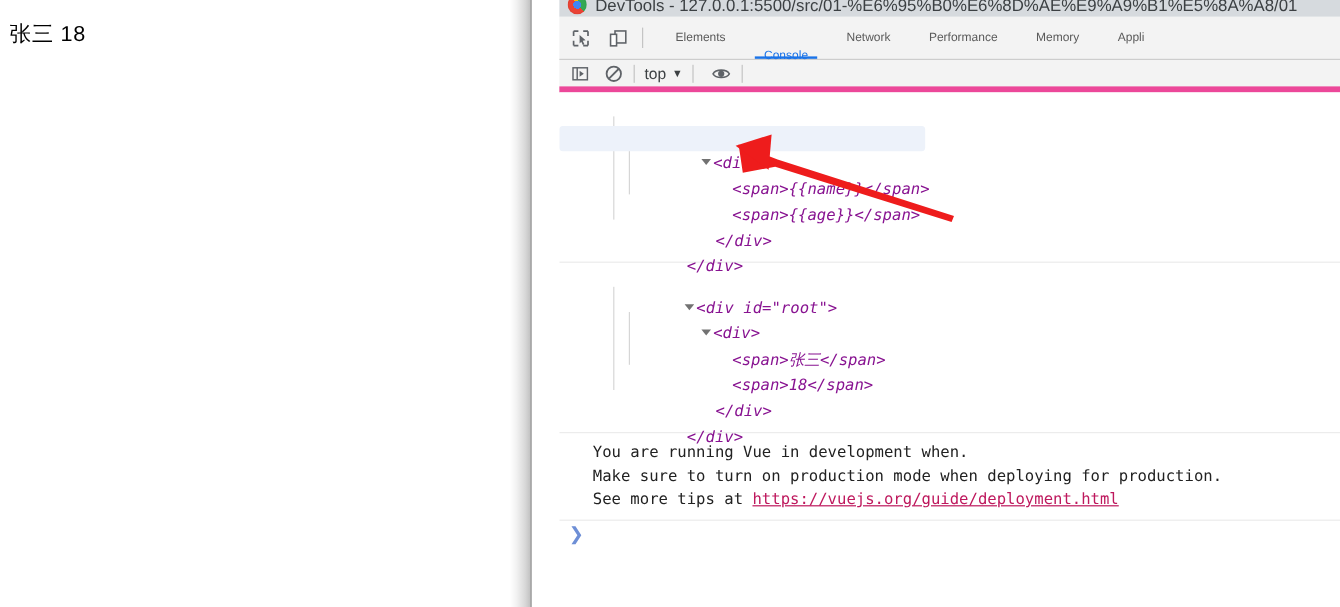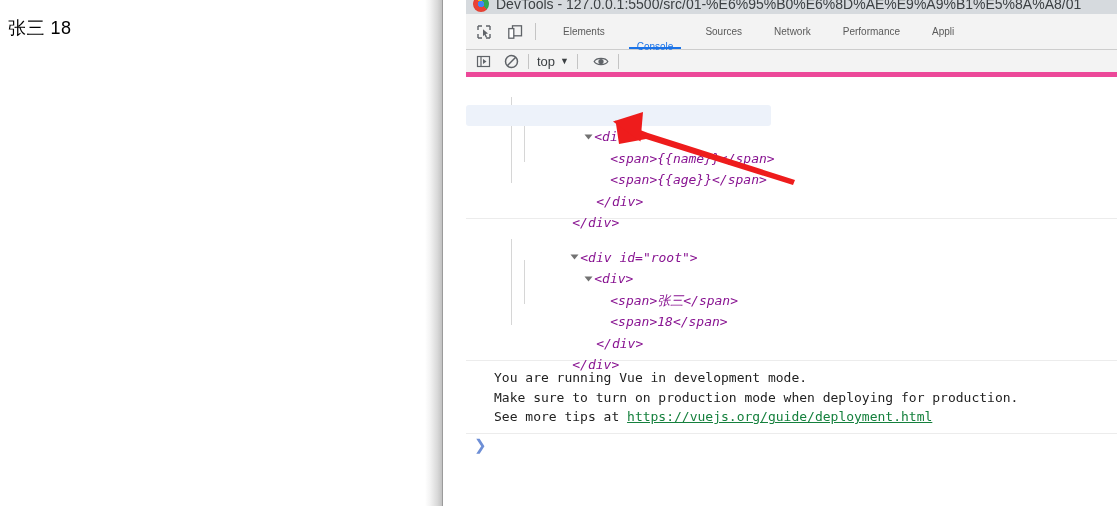--- a/index.html
+++ b/index.html
@@ -241,21 +241,21 @@
 
   .vue-msg {
     padding: 7px 0 6px 28px;
     font-family: "DejaVu Sans Mono", monospace;
     font-size: 13px;
     line-height: 19.5px;
     color: #222222;
     white-space: pre;
   }
   .vue-link {
-    color: #15803d;
+    color: #be185d;
     text-decoration: underline;
   }
 
   #prompt-row {
     position: relative;
     height: 22px;
     padding-left: 8px;
     display: flex;
     align-items: center;
   }
@@ -302,23 +302,23 @@
     <div class="dt-tool-btn">
       <svg width="16" height="16" viewBox="0 0 16 16">
         <rect x="5.5" y="1.8" width="9" height="10" stroke="#5f6368" stroke-width="1.3" fill="none"></rect>
         <rect x="1.8" y="4.6" width="5" height="9.6" stroke="#5f6368" stroke-width="1.3" fill="#ffffff"></rect>
       </svg>
     </div>
     <div class="dt-sep"></div>
     <div id="dt-tabs">
       <div class="dt-tab">Elements</div>
       <div class="dt-tab active">Console</div>
-      <div class="dt-tab">Sources</div>
       <div class="dt-tab">Network</div>
       <div class="dt-tab">Performance</div>
+      <div class="dt-tab">Memory</div>
       <div class="dt-tab">Appli</div>
     </div>
   </div>
 
   <div id="dt-console-toolbar">
     <div class="ct-icon">
       <svg width="15" height="15" viewBox="0 0 15 15">
         <rect x="1.5" y="2.5" width="12" height="10" stroke="#5f6368" stroke-width="1.2" fill="none"></rect>
         <line x1="5" y1="2.5" x2="5" y2="12.5" stroke="#5f6368" stroke-width="1.2"></line>
         <path d="M7 5 L10.5 7.5 L7 10 Z" fill="#5f6368"></path>
@@ -397,21 +397,21 @@
         </div>
         <div class="dom-line ind1">
           <span>&lt;/div&gt;</span>
         </div>
       </div>
     </div>
 
     <div class="msg-divider"></div>
 
     <div class="msg-group">
-      <div class="vue-msg"><span>You are running Vue in development mode.</span>
+      <div class="vue-msg"><span>You are running Vue in development when.</span>
 <span>Make sure to turn on production mode when deploying for production.</span>
 <span>See more tips at </span><span class="vue-link">https://vuejs.org/guide/deployment.html</span></div>
     </div>
 
     <div class="msg-divider"></div>
 
     <div id="prompt-row">
       <span id="prompt-caret">❯</span>
     </div>
 

